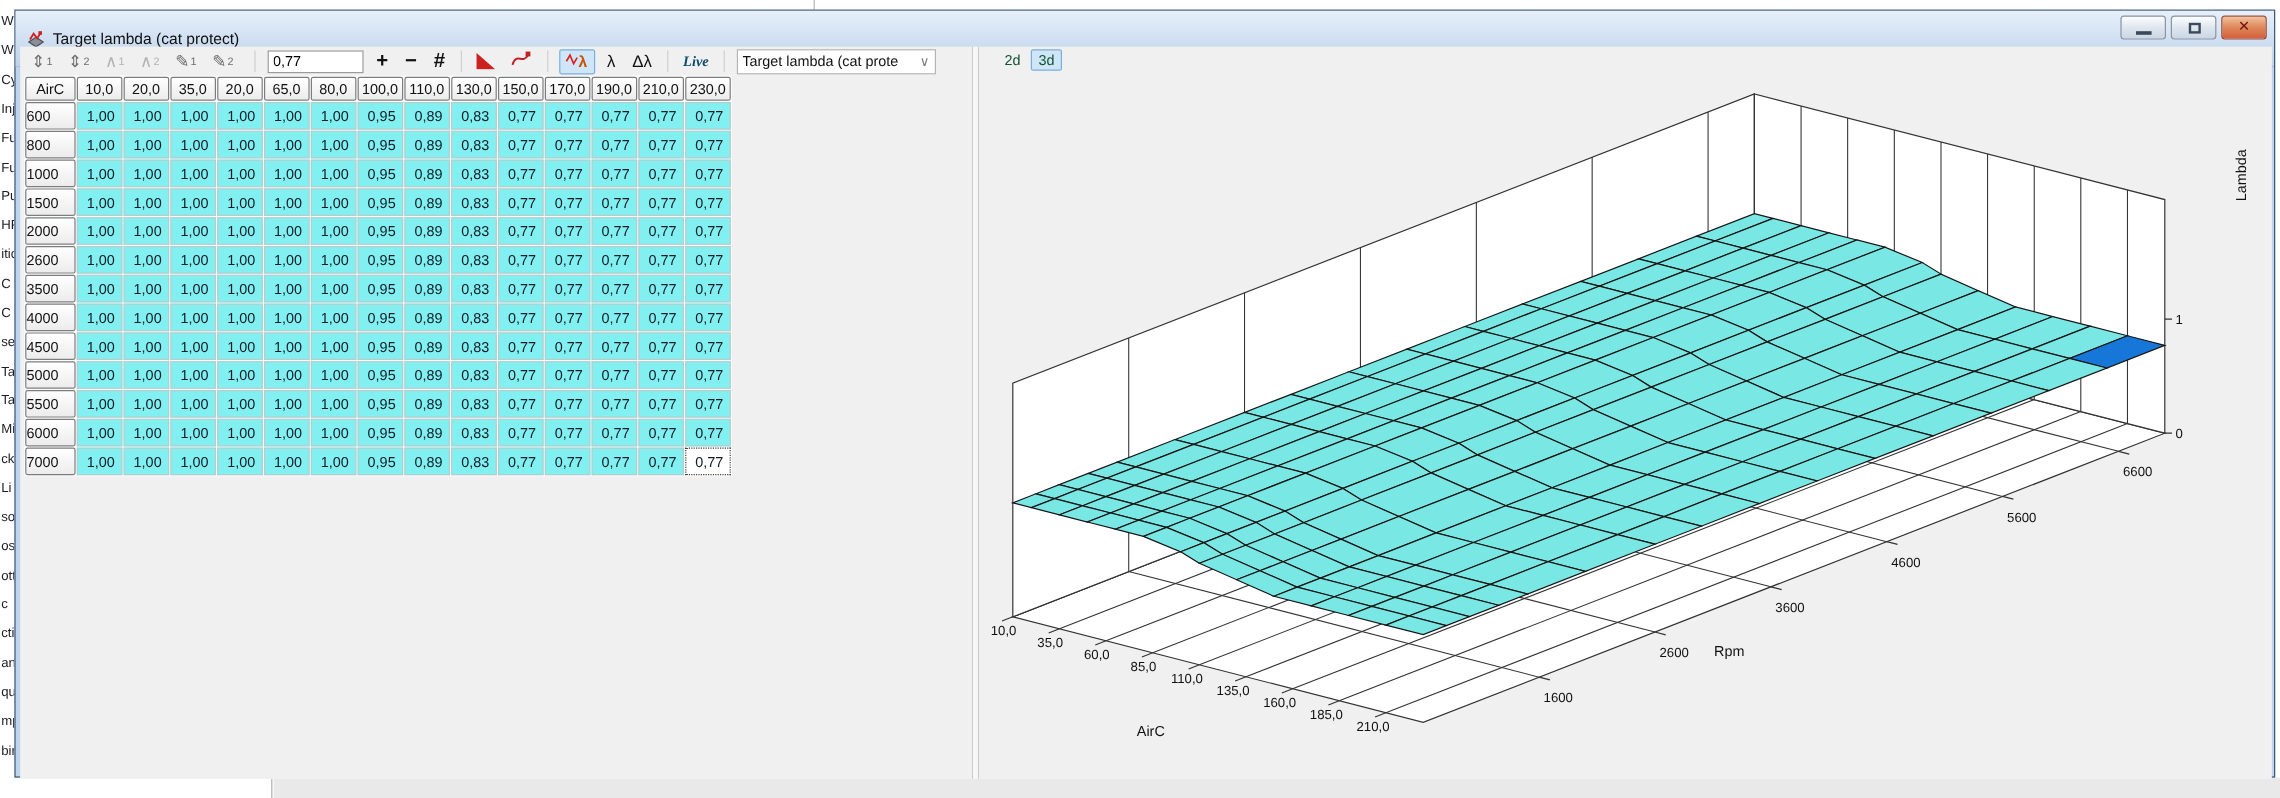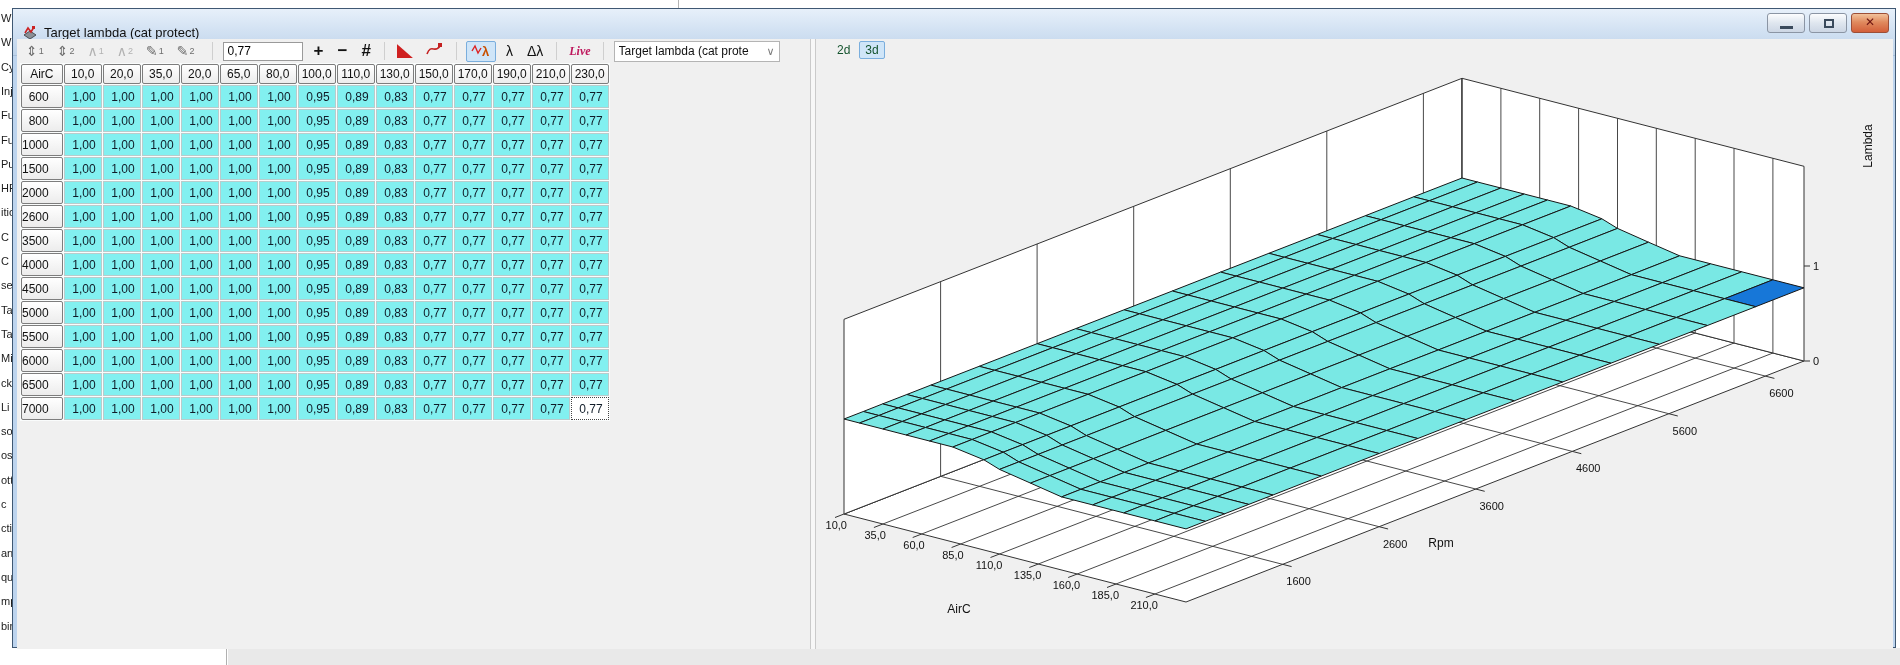--- a/index.html
+++ b/index.html
@@ -41,33 +41,33 @@
   .tbtn sub{font-size:9px;margin-left:1px;}
   .tbtn.light{color:#b2b2b2;}
   .tsep{width:1px;height:18px;background:#cfcfcf;margin:0 6px;}
   .tinput{width:80px;height:19px;border:1px solid #9a9a9a;background:#fff;font-size:12px;padding:0 4px;margin:0 4px;}
   .tmath{font-size:17px;font-weight:bold;color:#111;margin:0 7px;}
   .tri-icon{width:16px;height:14px;background:#cf2020;clip-path:polygon(0 0,100% 100%,0 100%);margin:0 6px;}
   .curve-icon{margin:0 6px;}
   .toggle{height:21px;display:flex;align-items:center;padding:0 3px;margin:0 3px;border:1px solid transparent;}
   .toggle.active{background:#cfe5f8;border-color:#7aaedd;border-radius:2px;}
   .lam{font-size:14px;color:#111;}
-  .live-btn{font-family:"Liberation Serif",serif;font-style:italic;font-weight:bold;font-size:12px;color:#be185d;margin:0 6px;}
+  .live-btn{font-family:"Liberation Serif",serif;font-style:italic;font-weight:bold;font-size:12px;color:#0c4a6e;margin:0 6px;}
   .dropdown{width:166px;height:21px;border:1px solid #b4b4b4;background:#fff;display:flex;align-items:center;
     font-size:12px;color:#111;padding:0 4px;margin-left:4px;}
   .dropdown .dtext{flex:1;overflow:hidden;white-space:nowrap;}
   .dropdown .chev{color:#7a7a7a;font-size:11px;}
 
   
   .tablewrap{position:absolute;left:3px;top:24px;}
   table.map{border-collapse:separate;border-spacing:1px;background:#fafcfc;}
   table.map th{background:linear-gradient(#ffffff,#ececec);border:1px solid #7d7d7d;border-radius:2px;
     font-weight:normal;font-size:12px;color:#111;padding:0;}
   table.map th.colh{width:38px;height:20px;text-align:center;}
-  table.map th.rowh{width:37px;height:23px;text-align:right;padding-right:13px;}
+  table.map th.rowh{width:37px;height:23px;text-align:left;padding-right:13px;}
   table.map th.corner{text-align:center;}
   table.map td{width:38px;height:23px;background:#82f0f0;border:1px solid #b9cccc;
     font-size:12px;color:#101c28;text-align:right;padding-right:5px;}
   table.map td.selected{background:#ffffff;border:1px dotted #444;}
 
   
   .view-toggle{position:absolute;left:12px;top:2px;display:flex;gap:3px;z-index:2;}
   .vbtn{font-size:12px;color:#14532d;padding:1px 5px;border:1px solid transparent;}
   .vbtn.active{background:#cfe5f8;border-color:#7aaedd;border-radius:2px;}
   svg.plot3d{position:absolute;left:0;top:0;}
@@ -397,37 +397,20 @@
                   <td>0,89</td>
                   <td>0,83</td>
                   <td>0,77</td>
                   <td>0,77</td>
                   <td>0,77</td>
                   <td>0,77</td>
                   <td>0,77</td>
                 </tr>
                 <tr>
                   <th class="rowh">6000</th>
-                  <td>1,00</td>
-                  <td>1,00</td>
-                  <td>1,00</td>
-                  <td>1,00</td>
-                  <td>1,00</td>
-                  <td>1,00</td>
-                  <td>0,95</td>
-                  <td>0,89</td>
-                  <td>0,83</td>
-                  <td>0,77</td>
-                  <td>0,77</td>
-                  <td>0,77</td>
-                  <td>0,77</td>
-                  <td>0,77</td>
-                </tr>
-                <tr>
-                  <th class="rowh">6500</th>
                   <td>1,00</td>
                   <td>1,00</td>
                   <td>1,00</td>
                   <td>1,00</td>
                   <td>1,00</td>
                   <td>1,00</td>
                   <td>0,95</td>
                   <td>0,89</td>
                   <td>0,83</td>
                   <td>0,77</td>

